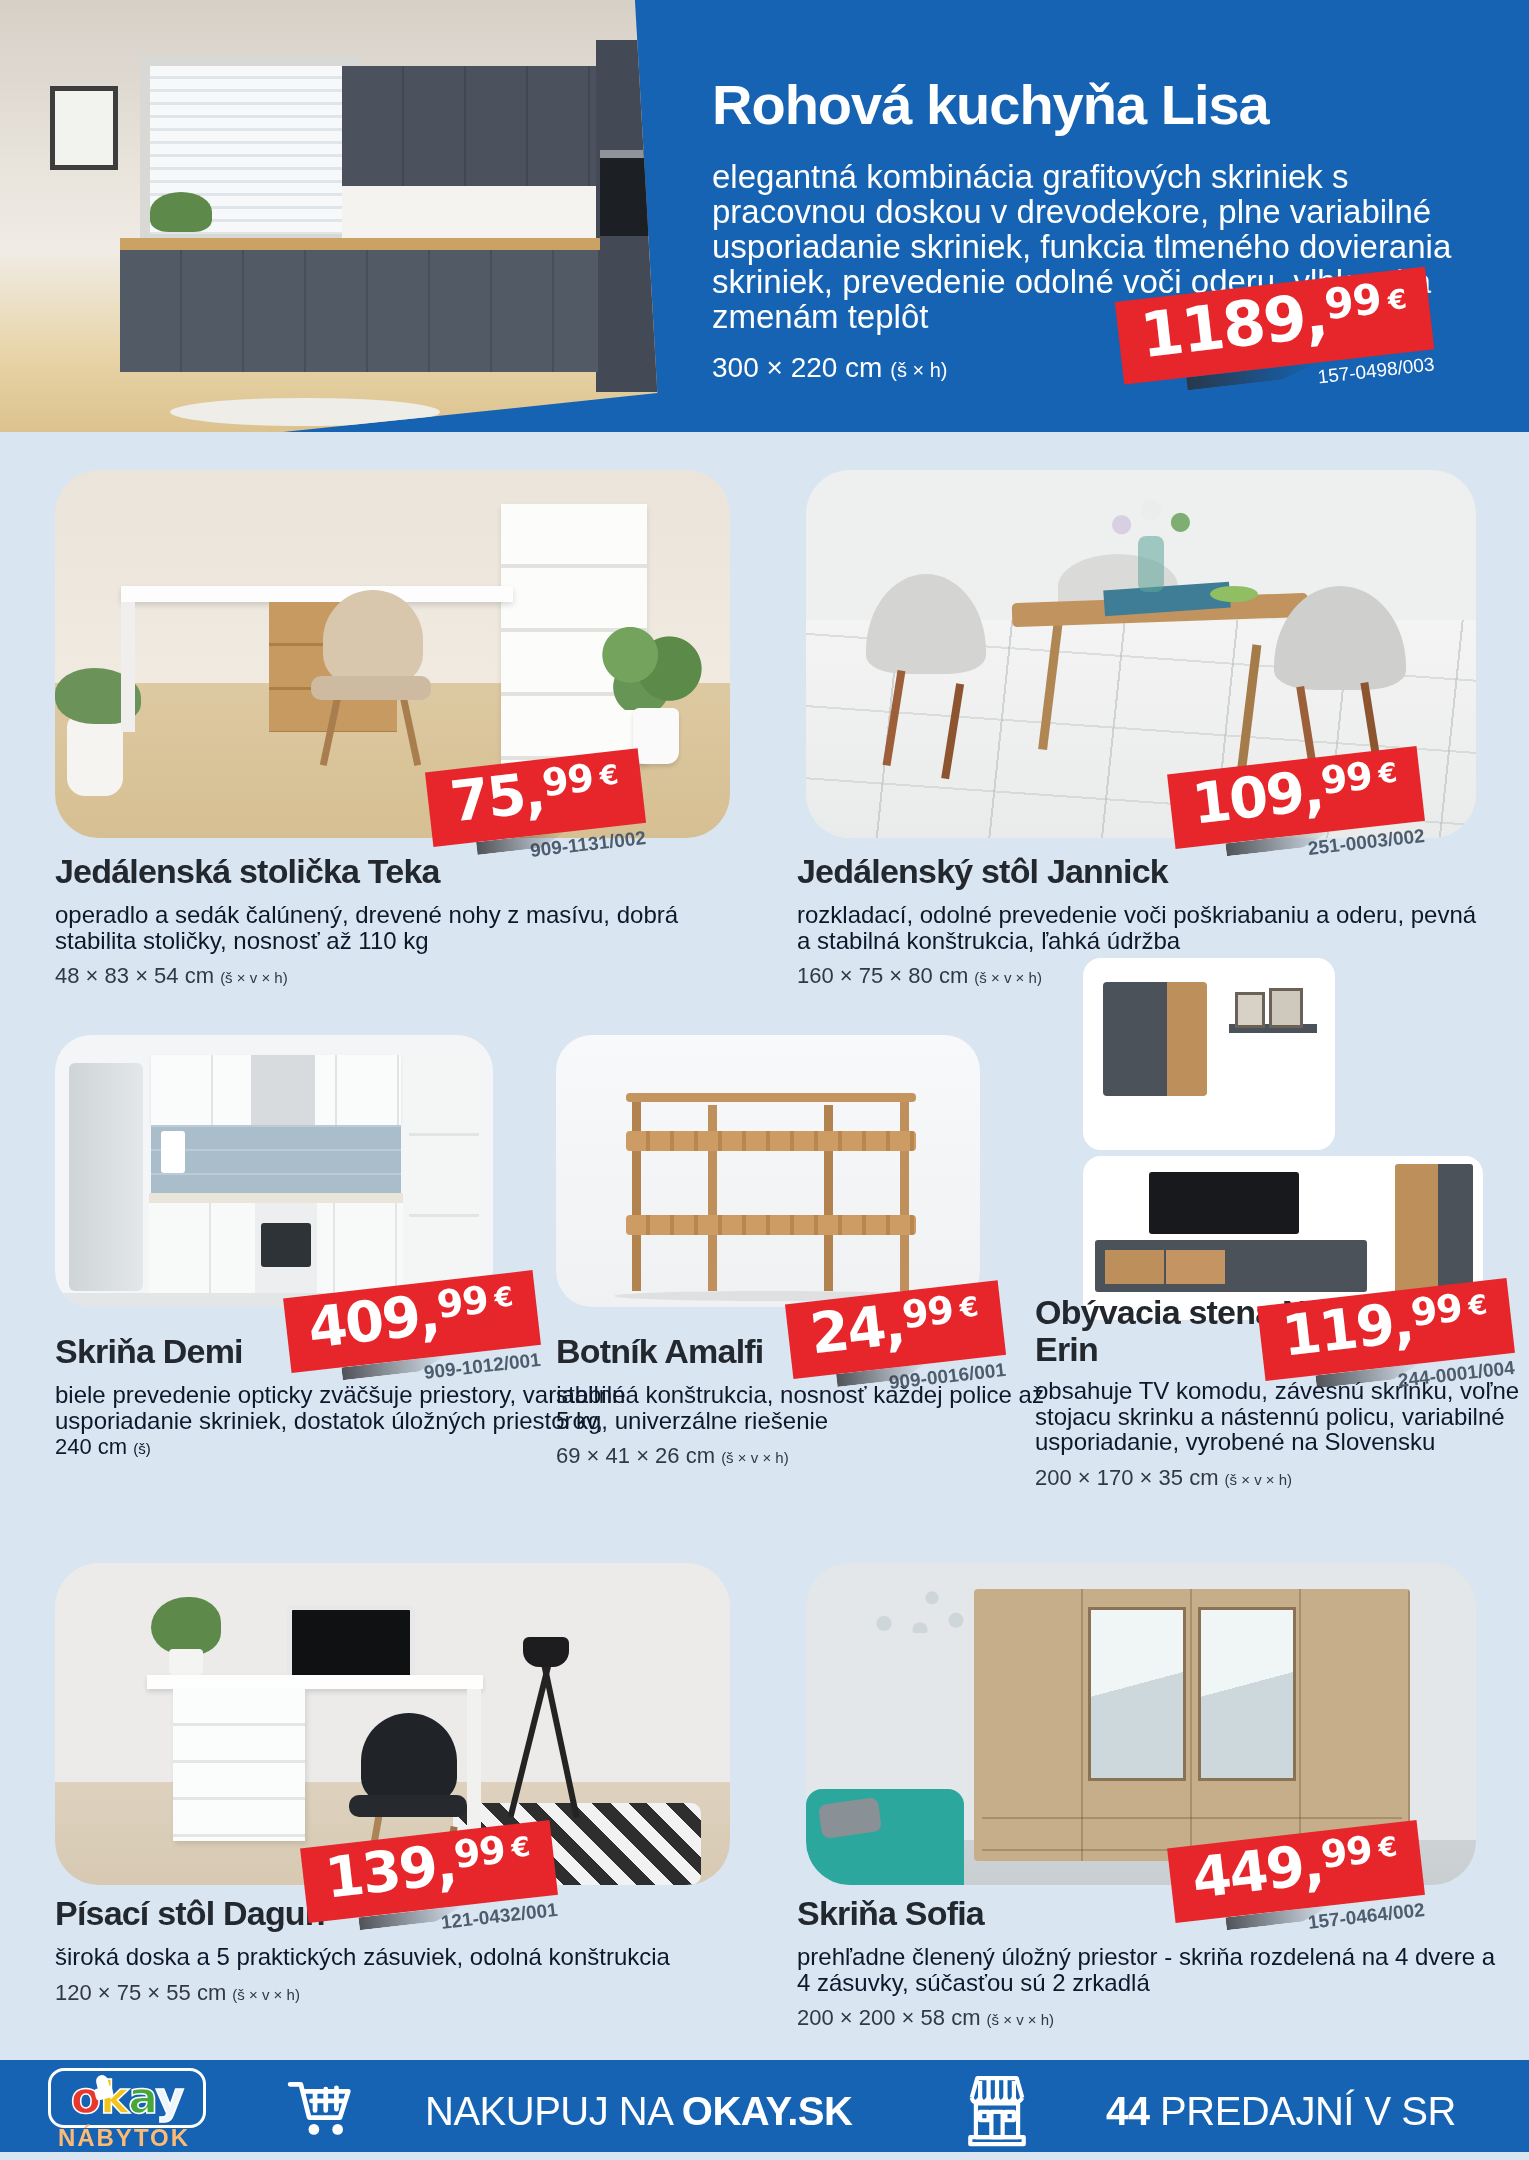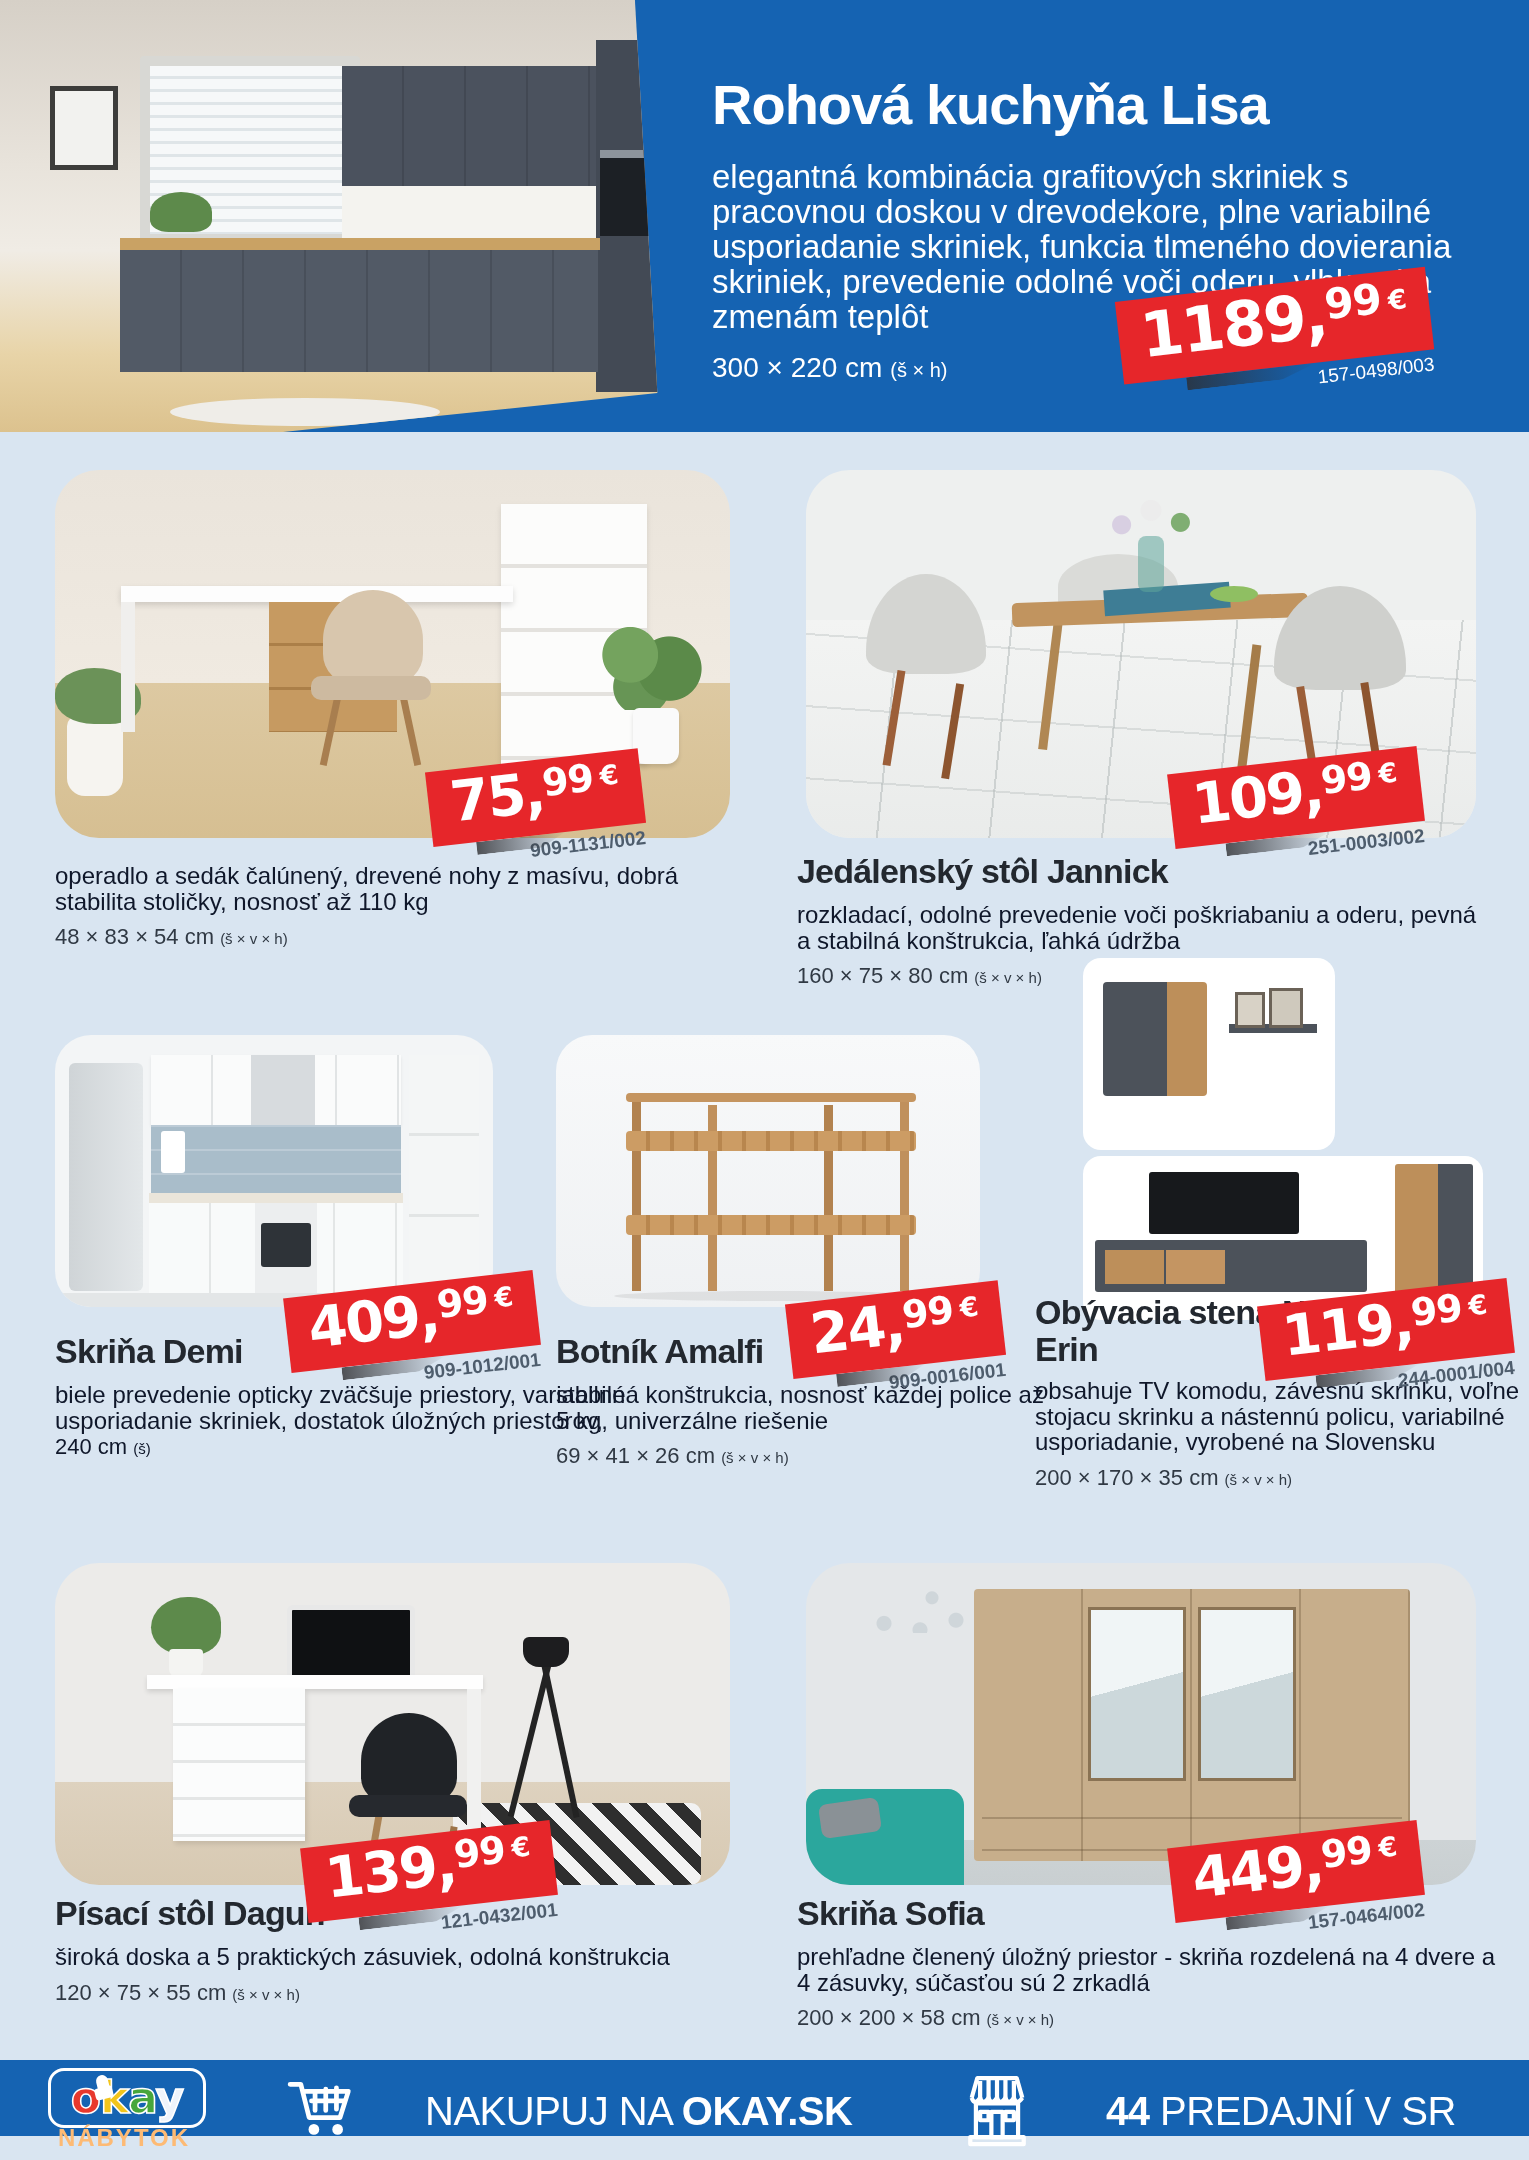--- a/index.html
+++ b/index.html
@@ -67,21 +67,21 @@
   .b0{left:1120px;top:284px;}
   .b1{left:430px;top:760px;}
   .b2{left:1172px;top:760px;}
   .b3{left:288px;top:1284px;}
   .b4{left:790px;top:1292px;}
   .b5{left:1262px;top:1292px;}
   .b6{left:305px;top:1834px;}
   .b7{left:1172px;top:1834px;}
 
   
-  .footer{position:absolute;left:0;top:2060px;width:1529px;height:76px;background:#1563b2;}
+  .footer{position:absolute;left:0;top:2060px;width:1529px;height:92px;background:#1563b2;}
   .logo-box{position:absolute;left:48px;top:8px;width:152px;height:54px;border:3px solid #fff;
             border-radius:16px;display:flex;align-items:center;justify-content:center;background:#1563b2;}
   .logo-letters{font-size:44px;font-weight:700;letter-spacing:-1px;line-height:1;
             font-family:"DejaVu Sans",sans-serif;-webkit-text-stroke:1.5px #ffffff;}
   .lo{color:#e8382d;} .lk{color:#f2c51c;} .la{color:#47a63c;} .ly{color:#eef4fb;}
   .thumb{position:absolute;left:46px;top:4px;width:12px;height:20px;background:#fff;
          border-radius:6px 6px 2px 2px;transform:rotate(-14deg);}
   .thumb::after{content:"";position:absolute;left:-4px;top:12px;width:18px;height:12px;background:#fff;border-radius:3px;}
   .logo-sub{position:absolute;left:48px;top:64px;width:152px;text-align:center;color:#fdba74;
             font-size:24px;font-weight:700;letter-spacing:2px;}
@@ -137,20 +137,21 @@
       <div class="sh" style="left:268px;top:120px;width:100px;height:94px;background:#d8c6ad;border-radius:50px 50px 30px 30px;"></div>
       <div class="sh" style="left:256px;top:206px;width:120px;height:24px;background:#cdbaa0;border-radius:10px;"></div>
       <div class="sh" style="left:536px;top:148px;width:112px;height:92px;background:radial-gradient(circle at 35% 40%,#74a35e 0 30%,transparent 31%),radial-gradient(circle at 70% 55%,#5b8a49 0 34%,transparent 35%),radial-gradient(circle at 45% 75%,#679555 0 30%,transparent 31%);"></div>
       <div class="sh" style="left:578px;top:238px;width:46px;height:56px;background:#fafafa;border-radius:6px 6px 12px 12px;box-shadow:0 3px 4px rgba(0,0,0,.12);"></div>
     </div>
     <div class="badge b1">
       <div class="badge-red"><span class="p-int">75</span><span class="p-sep">,</span><span class="p-dec">99</span><span class="p-eur">€</span></div>
       <div class="badge-code">909-1131/002</div>
     </div>
     <div class="ctext t1">
+      <h2 class="ctitle">Jedálenská stolička Teka</h2>
       <p class="cdesc">operadlo a sedák čalúnený, drevené nohy z masívu, dobrá stabilita stoličky, nosnosť až 110 kg</p>
       <p class="cdims"><span>48 × 83 × 54 cm</span> <span class="dsuf">(š × v × h)</span></p>
     </div>
   </section>
 
   <section>
     <div class="ph ph2">
       <div class="sh" style="left:-20px;top:150px;width:720px;height:230px;background:repeating-linear-gradient(96deg,rgba(175,182,182,.5) 0 2px,transparent 2px 112px),repeating-linear-gradient(4deg,rgba(175,182,182,.35) 0 2px,transparent 2px 72px),linear-gradient(#f3f4f3,#e9ebea);"></div>
       <div class="sh" style="left:60px;top:104px;width:120px;height:100px;background:#d4d5d2;border-radius:55% 55% 35% 35%/85% 85% 20% 20%;"></div>
       <div class="sh" style="left:84px;top:200px;width:8px;height:96px;background:#9c5f39;transform:rotate(9deg);box-shadow:60px 4px 0 #8d552f;"></div>

